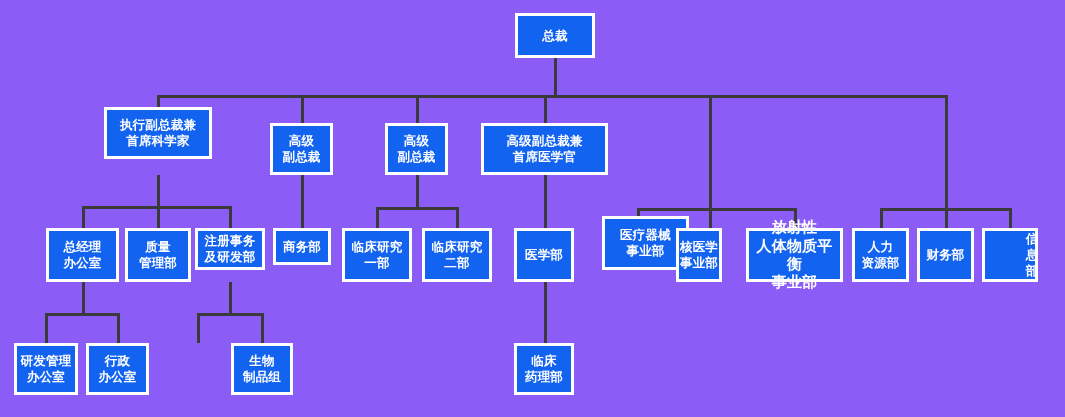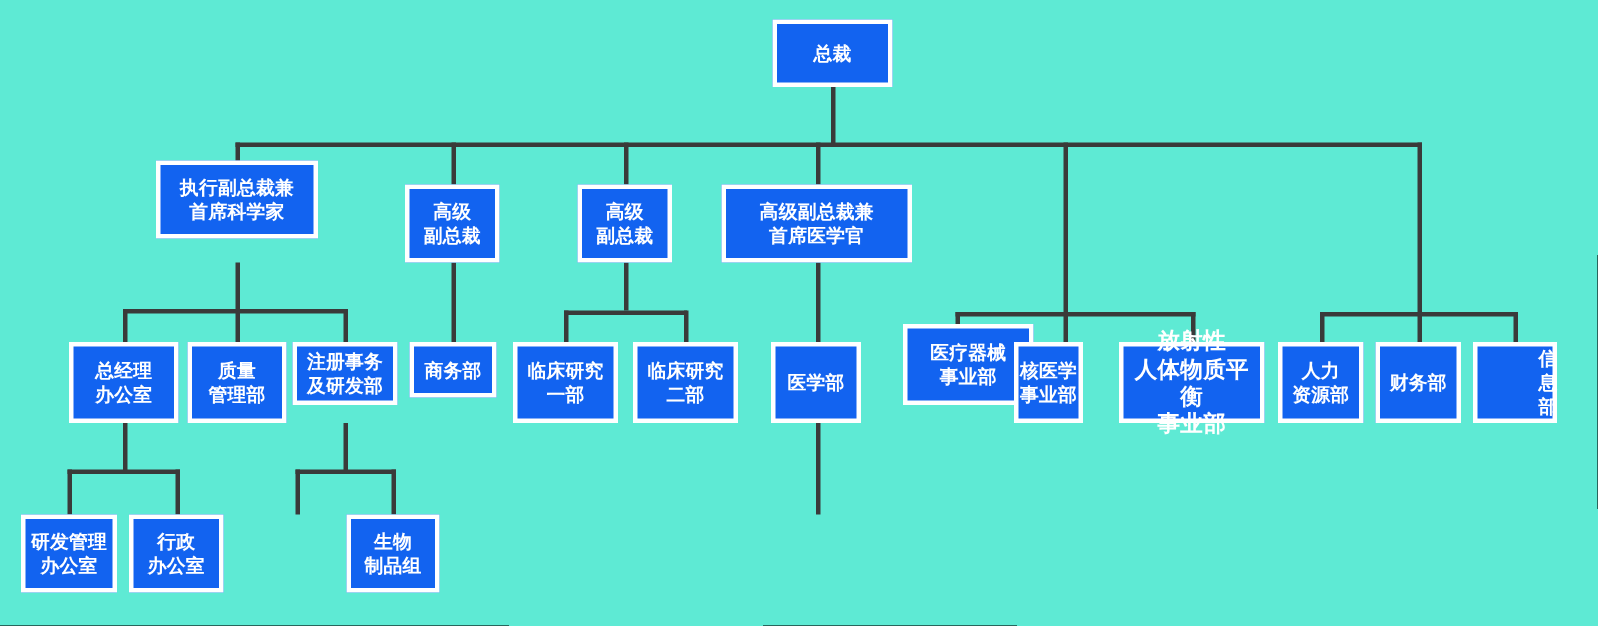--- a/index.html
+++ b/index.html
@@ -4,21 +4,21 @@
 <style>
   html, body {
     margin: 0;
     padding: 0;
     background: #000000;
   }
   #chart-canvas {
     position: relative;
     width: 1065px;
     height: 417px;
-    background: #5eead4;
+    background: #8b5cf6;
     overflow: hidden;
     font-family: "DejaVu Sans", "Liberation Sans", sans-serif;
   }
   .node {
     position: absolute;
     box-sizing: border-box;
     background: #1263f0;
     border: 3px solid #ffffff;
     color: #ffffff;
     display: flex;
@@ -129,14 +129,16 @@
 资源部</div>
   <div class="node" style="left:917px; top:228px; width:57px; height:54px;">财务部</div>
   <div class="node" style="left:982px; top:228px; width:56px; height:54px;padding-left:44px;">信息部</div>
 
   <div class="node" style="left:14px; top:343px; width:64px; height:52px;text-align:center;">研发管理
 办公室</div>
   <div class="node" style="left:86px; top:343px; width:63px; height:52px;">行政
 办公室</div>
   <div class="node" style="left:231px; top:343px; width:62px; height:52px;">生物
 制品组</div>
+  <div class="node" style="left:514px; top:343px; width:60px; height:52px;">临床
+药理部</div>
 
 </div>
 
 </body></html>

